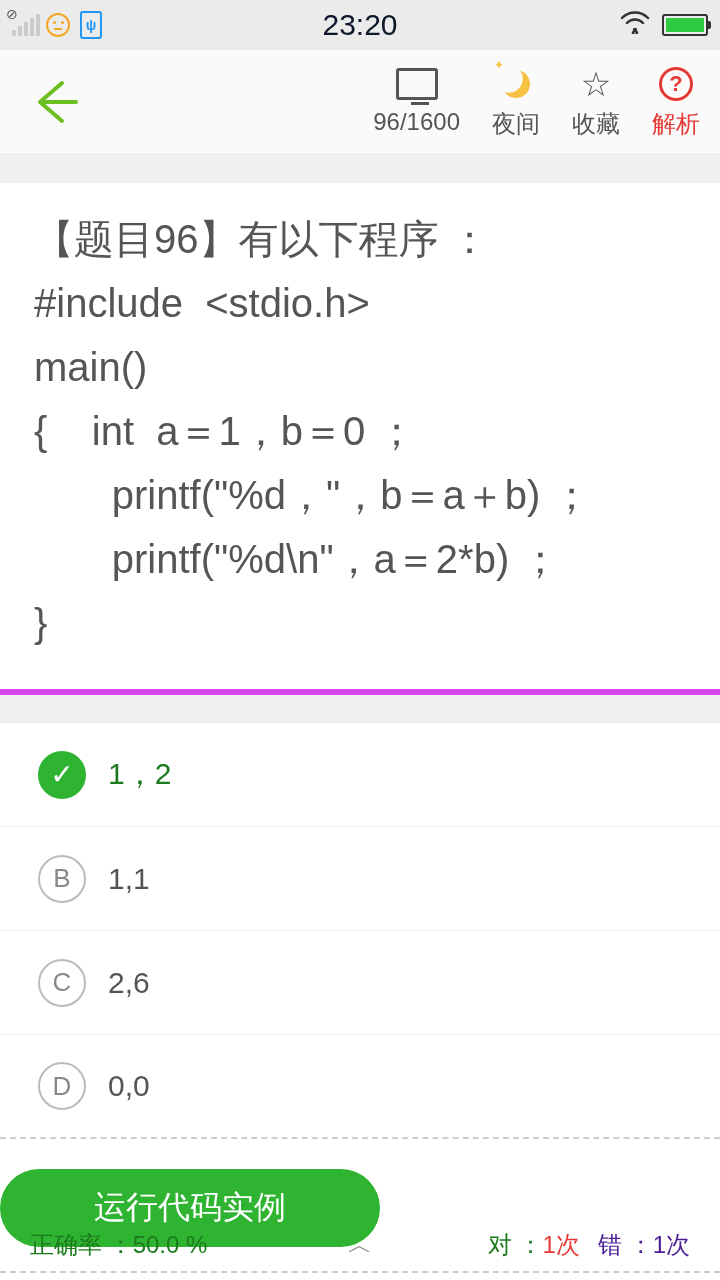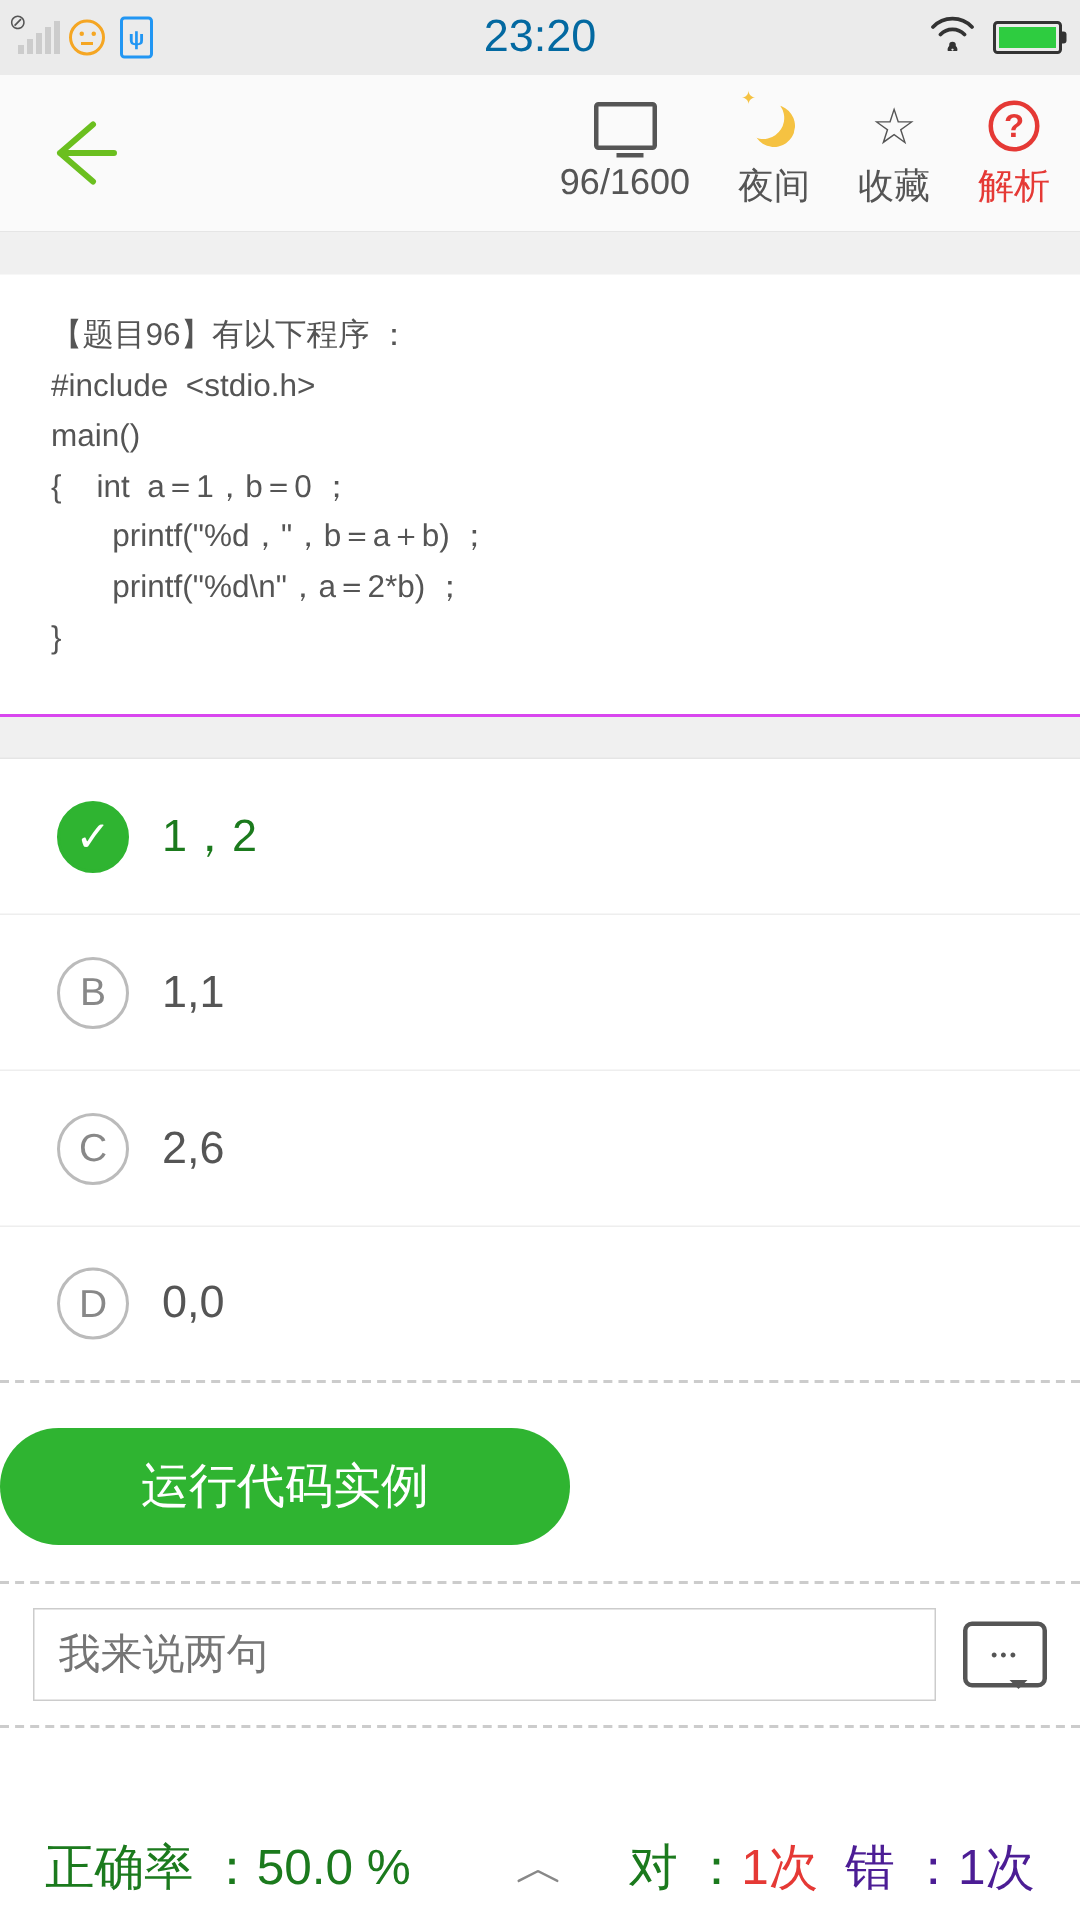--- a/index.html
+++ b/index.html
@@ -20,21 +20,21 @@
     align-items: center;
     padding: 0 12px;
     position: relative;
   }
   .status-left { display: flex; align-items: center; gap: 10px; }
   .status-time {
     position: absolute;
     left: 50%;
     transform: translateX(-50%);
     font-size: 30px;
-    color: #0369a1;
+    color: #0f172a;
   }
   .status-right {
     margin-left: auto;
     display: flex;
     align-items: center;
     gap: 12px;
   }
   .signal-bars { display: flex; align-items: flex-end; gap: 2px; height: 22px; }
   .signal-bars span { width: 4px; background: #ccc; }
   .signal-bars span:nth-child(1){height:6px}
@@ -104,25 +104,25 @@
   .help-icon {
     width:34px;height:34px;border:3px solid #e53935;border-radius:50%;
     display:flex;align-items:center;justify-content:center;
     color:#e53935;font-weight:bold;font-size:22px;
   }
 
   
   .spacer { height: 28px; background: #f0f0f0; }
   .question {
     padding: 24px 34px 34px;
-    font-size: 21px;
+    font-size: 40px;
     color: #555;
     line-height: 1.6;
     white-space: pre-wrap;
-    border-bottom: 2px solid #d946ef;
+    border-bottom: 6px solid #d946ef;
   }
   .options-spacer { height: 28px; background: #f0f0f0; border-bottom:1px solid #e5e5e5;}
 
   
   .option {
     height: 104px;
     display: flex;
     align-items: center;
     padding: 0 38px;
     border-bottom: 1px solid #eee;
@@ -167,21 +167,21 @@
   }
   .chat-icon::after{
     content:""; position:absolute; bottom:-10px; right:10px;
     border:6px solid transparent; border-top-color:#555;
   }
 
   
   .footer {
     position:absolute; bottom:0; left:0; right:0;
     height: 70px; display:flex; align-items:center;
-    padding: 0 30px; font-size: 33px;
+    padding: 0 30px; font-size: 24px;
   }
   .rate   { color:#1b7a1d; }
   .caret  { position:absolute; left:50%; transform:translateX(-50%); color:#888; }
   .right-stats{ margin-left:auto; display:flex; gap:18px;text-align:right;}
   .ok   { color:#1b7a1d; }
   .err  { color:#4c1d95; }
   .num-red { color:#e53935; }
 </style>
 </head>
 <body>

